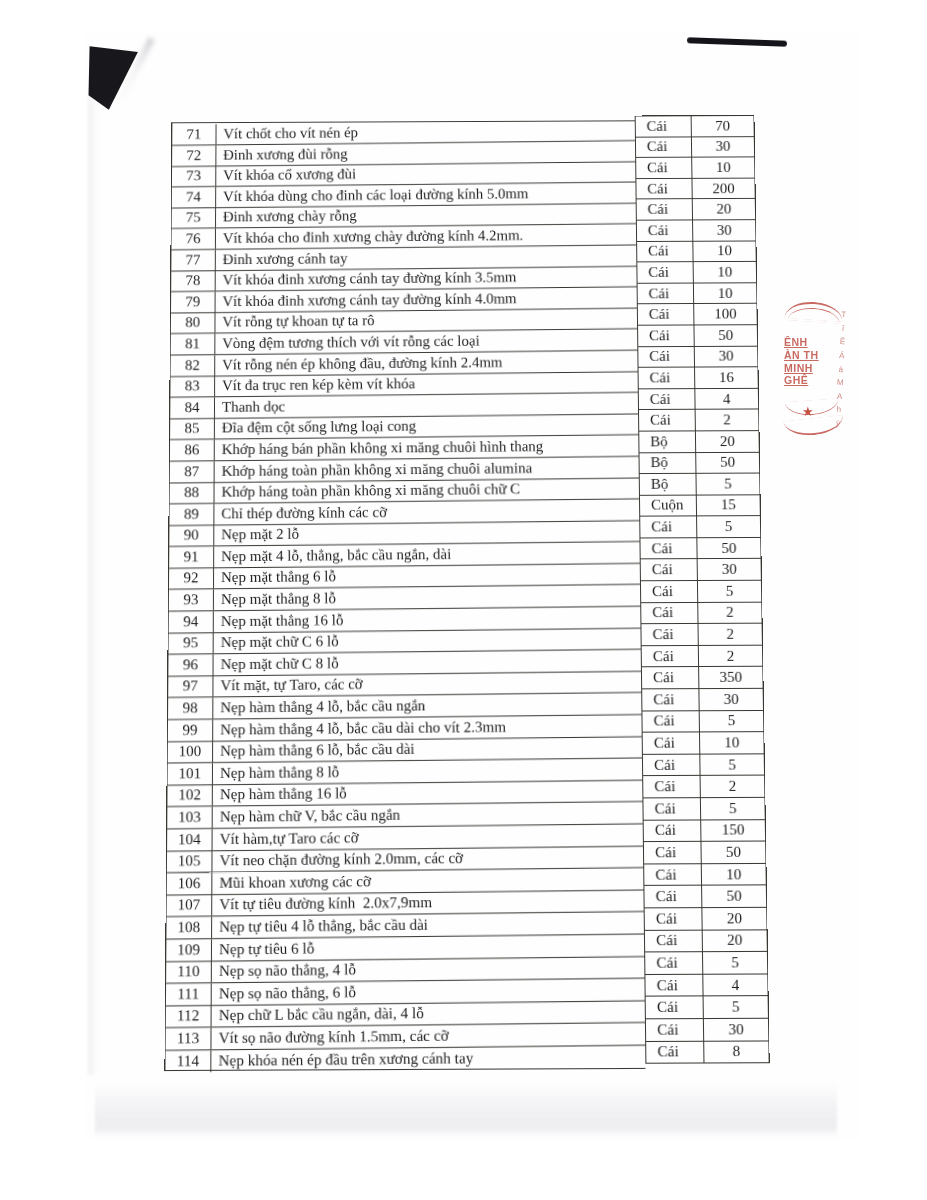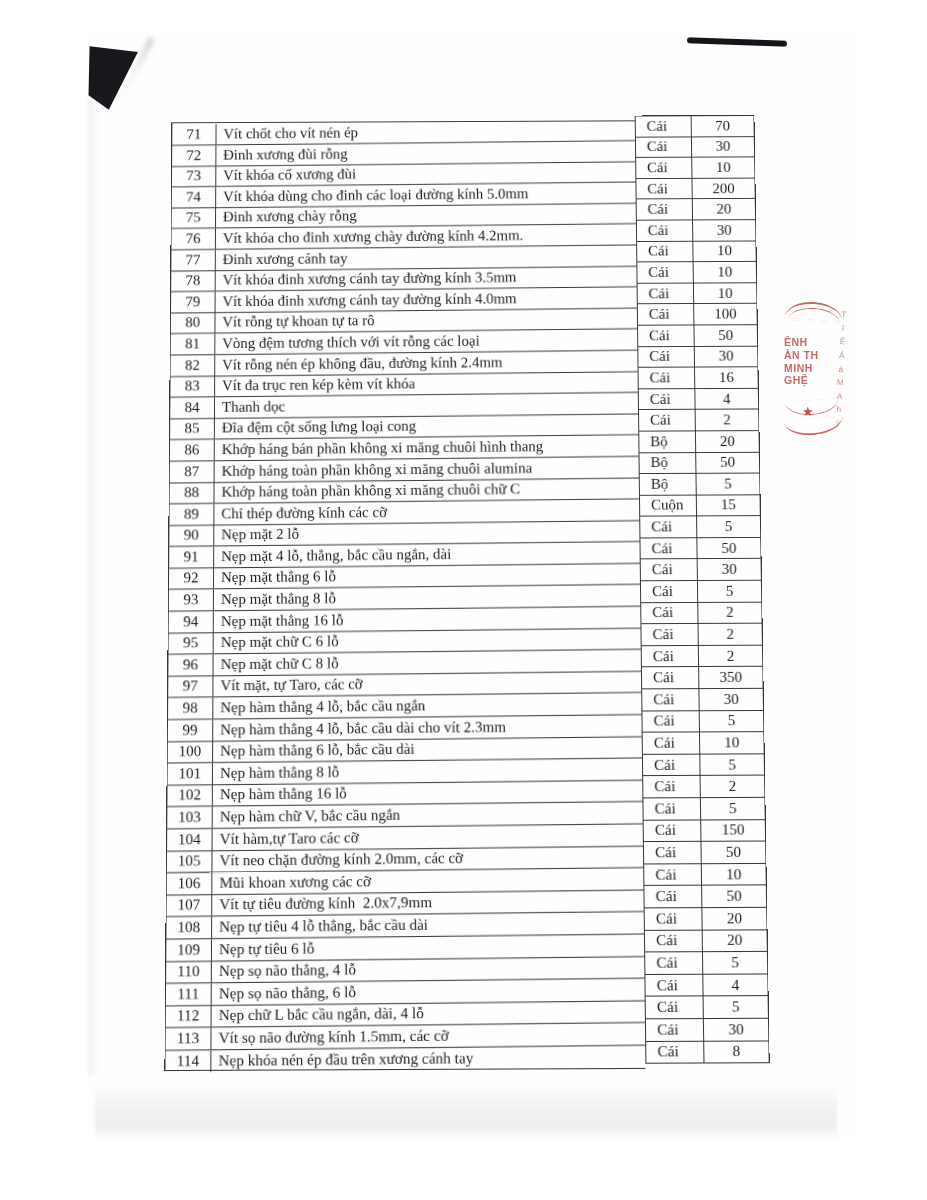--- a/index.html
+++ b/index.html
@@ -68,21 +68,21 @@
   
   .stamp{position:absolute;left:782px;top:296px;width:68px;height:148px;
     color:#c1564d;opacity:.88;}
   .stamp .arc{position:absolute;border:0 solid #c1564d;}
   .arc.t1{left:3px;top:6px;width:58px;height:16px;border-top-width:2px;border-radius:50% 50% 0 0/100% 100% 0 0;transform:rotate(4deg);}
   .arc.t2{left:6px;top:12px;width:52px;height:13px;border-top-width:1.6px;border-radius:50% 50% 0 0/100% 100% 0 0;transform:rotate(4deg);}
   .arc.b1{left:3px;top:104px;width:54px;height:14px;border-bottom-width:1.8px;border-radius:0 0 50% 50%/0 0 100% 100%;transform:rotate(-4deg);}
   .arc.b2{left:2px;top:122px;width:60px;height:15px;border-bottom-width:2.2px;border-radius:0 0 50% 50%/0 0 100% 100%;transform:rotate(-6deg);}
   .stamp-lines{position:absolute;left:2px;top:40px;width:46px;
     font-family:"Liberation Sans","DejaVu Sans",sans-serif;
-    font-size:10.5px;font-weight:bold;letter-spacing:.5px;line-height:12.8px;}
+    font-size:10.5px;font-weight:bold;letter-spacing:.5px;line-height:12.8px;text-decoration:underline;}
   .stamp-star{position:absolute;left:20px;top:108px;font-size:13px;color:#c0392b;}
   .stamp-edge{position:absolute;left:52px;top:14px;width:14px;height:118px;
     display:flex;flex-direction:column;justify-content:space-between;align-items:center;
     font-family:"Liberation Sans","DejaVu Sans",sans-serif;
     font-size:8px;color:#c97a72;transform:rotate(3deg);}
 </style>
 </head>
 <body>
 
 <div class="page"></div>

